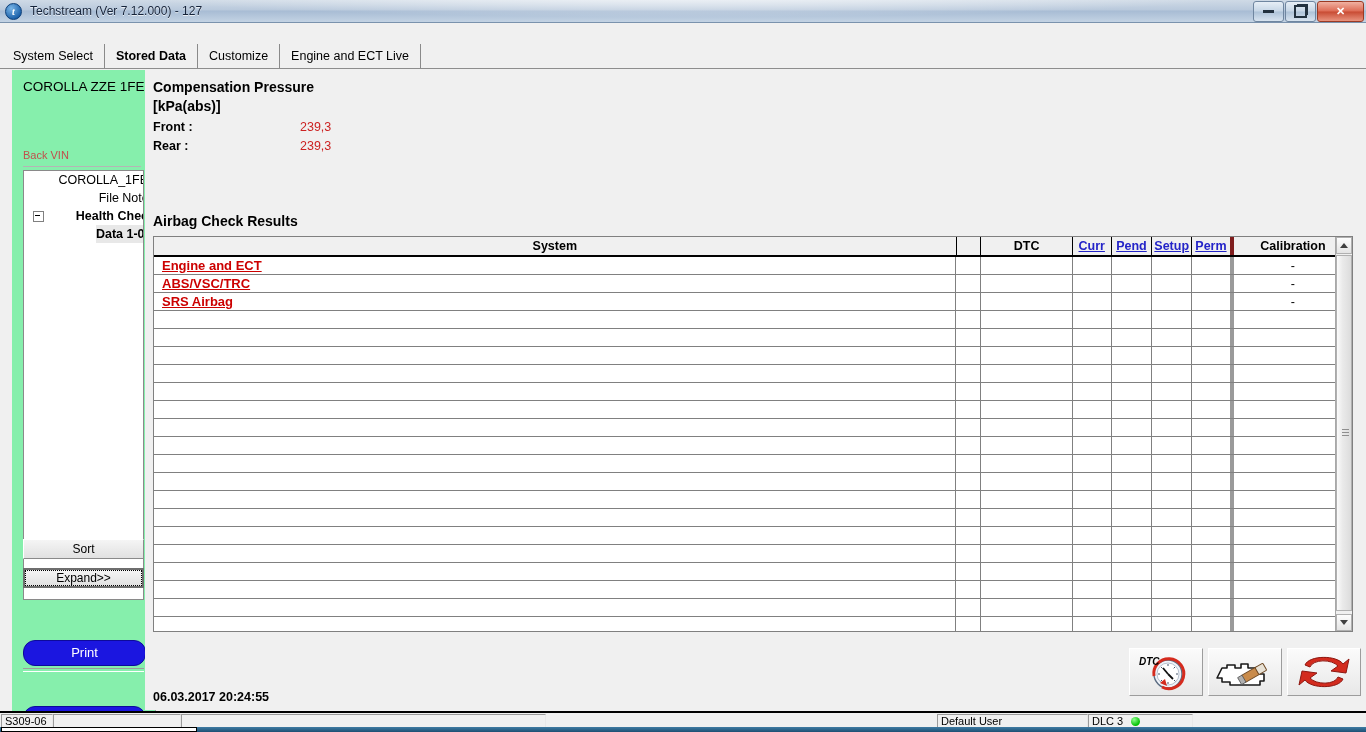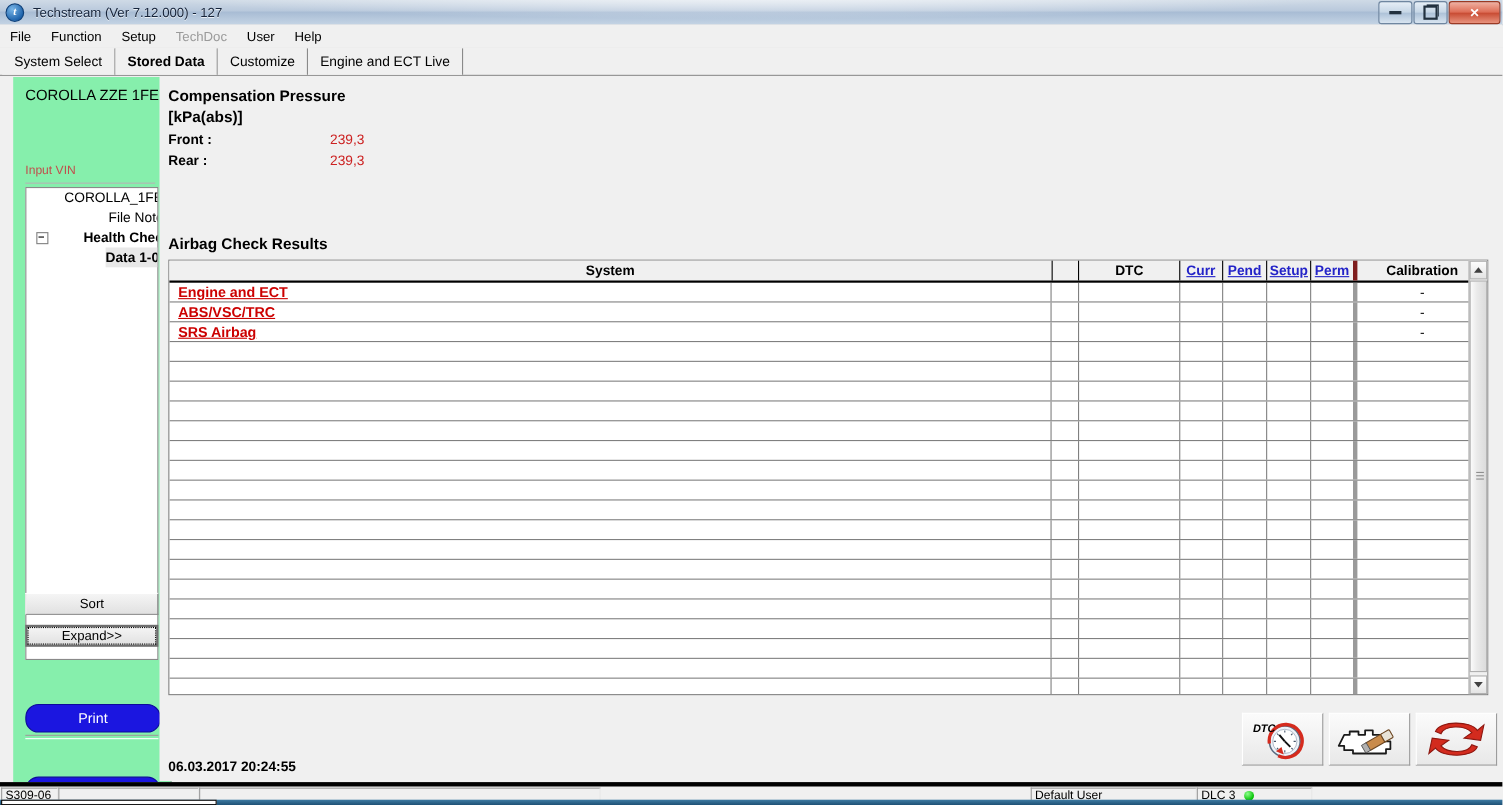--- a/index.html
+++ b/index.html
@@ -192,21 +192,21 @@
     position:absolute;top:578px;width:74px;height:48px;
     background:linear-gradient(to bottom,#fbfbfb,#e8e8e8);
     border:1px solid #9c9c9c;border-top-color:#fff;border-left-color:#fff;
     box-sizing:border-box;cursor:pointer;
     display:flex;align-items:center;justify-content:center;
   }
 
   
   .statusbar{
     position:absolute;left:0;top:711px;width:1366px;height:16px;
-    background:#f0f0f0;border-top:4px solid #000000;display:flex;align-items:center;
+    background:#f0f0f0;border-top:2px solid #000000;display:flex;align-items:center;
   }
   .sfield{
     height:15px;border:1px solid #9b9b9b;border-right-color:#e8e8e8;border-bottom-color:#e8e8e8;
     box-sizing:border-box;font-size:11px;color:#000;
     display:flex;align-items:center;padding-left:3px;background:#f0f0f0;
   }
   .dot{width:9px;height:9px;border-radius:50%;
     background:radial-gradient(circle at 35% 30%,#8dff8d,#00c000 70%);margin-left:8px;}
   .taskbar{
     position:absolute;left:0;top:727px;width:1366px;height:5px;
@@ -227,39 +227,31 @@
       <div class="wb">
           <span class="bar"></span>
         </div>
       <div class="wb">
           <span class="sq"></span>
         </div>
       <div class="wb close">✕</div>
     </div>
   </div>
 
-  <div class="menubar" id="menubar">
-      <div class="menu-item">File</div>
-      <div class="menu-item">Function</div>
-      <div class="menu-item">Setup</div>
-      <div class="menu-item disabled">TechDoc</div>
-      <div class="menu-item">User</div>
-      <div class="menu-item">Help</div>
-    </div>
 
   <div class="tabbar" id="tabbar">
       <div class="tab">System Select</div>
       <div class="tab active">Stored Data</div>
       <div class="tab">Customize</div>
       <div class="tab">Engine and ECT Live</div>
     </div>
 
   <div class="leftpanel">
     <div class="veh-title">COROLLA ZZE 1FE</div>
-    <div class="input-vin">Input VIN</div>
+    <div class="input-vin">Back VIN</div>
     <div class="vin-rule"></div>
 
     <div class="tree" id="tree">
         <div class="tnode">
           <span class="lbl">COROLLA_1FE_</span>
         </div>
         <div class="tnode">
           <span class="lbl">File Notes</span>
         </div>
         <div class="tnode bold">

